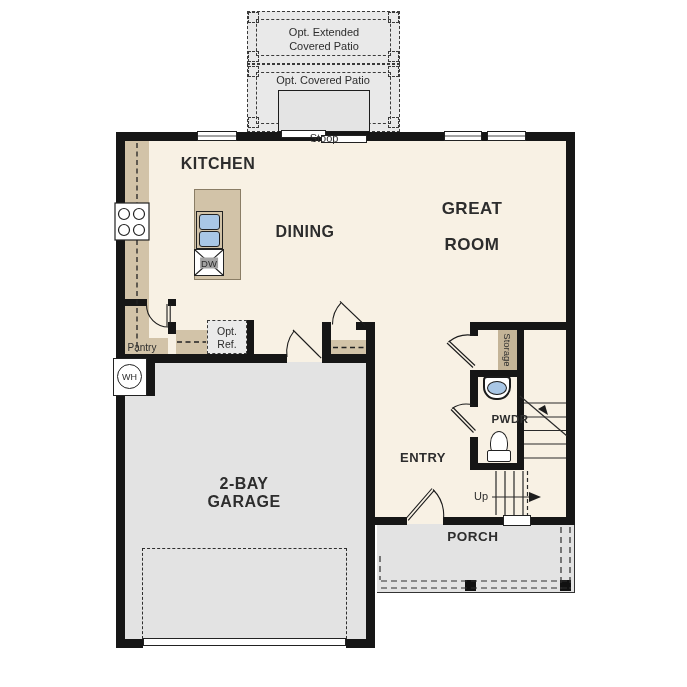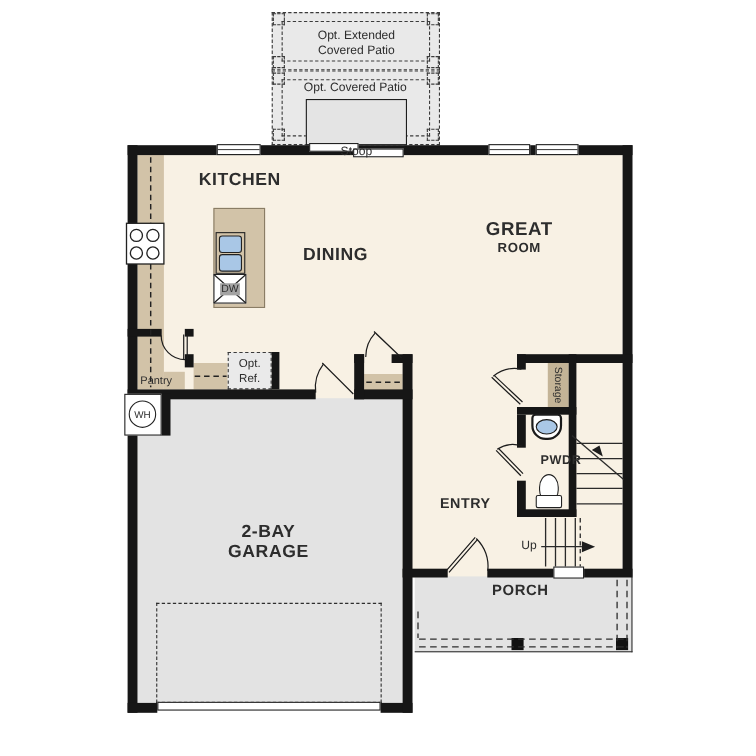--- a/index.html
+++ b/index.html
@@ -166,21 +166,21 @@
     <g stroke="#2e2e2e" stroke-width="1.2" stroke-dasharray="6 4" fill="none">
       <path d="M381 581 H568 M381 588 H568"></path>
       <path d="M561 527 V589 M570 527 V589"></path>
       <path d="M380 556 V580"></path>
     </g>
   </svg>
 
   <div class="lbl big" style="left:218px;top:164px;font-size:16px;">KITCHEN</div>
   <div class="lbl big" style="left:305px;top:232px;font-size:16px;">DINING</div>
   <div class="lbl big" style="left:472px;top:209px;font-size:17px;">GREAT</div>
-  <div class="lbl big" style="left:472px;top:225px;font-size:12px;text-align:center;">ROOM</div>
+  <div class="lbl big" style="left:472px;top:245px;font-size:17px;text-align:center;">ROOM</div>
   <div class="lbl big" style="left:244px;top:484px;font-size:16px;">2-BAY</div>
   <div class="lbl big" style="left:244px;top:502px;font-size:16px;">GARAGE</div>
   <div class="lbl big" style="left:423px;top:457px;font-size:13px;">ENTRY</div>
   <div class="lbl big" style="left:473px;top:536px;font-size:13.5px;">PORCH</div>
   <div class="lbl big" style="left:510px;top:419px;font-size:11.5px;">PWDR</div>
   <div class="lbl" style="left:142px;top:347px;font-size:10px;">Pantry</div>
   <div class="lbl" style="left:507px;top:350px;font-size:9.5px;writing-mode:vertical-rl;transform:translate(-50%,-50%);">Storage</div>
   <div class="lbl" style="left:324px;top:114px;font-size:11px;margin-top:24px;">Stoop</div>
   <div class="lbl" style="left:323px;top:80px;font-size:11px;">Opt. Covered Patio</div>
   <div class="lbl" style="left:324px;top:32px;font-size:11px;">Opt. Extended</div>

